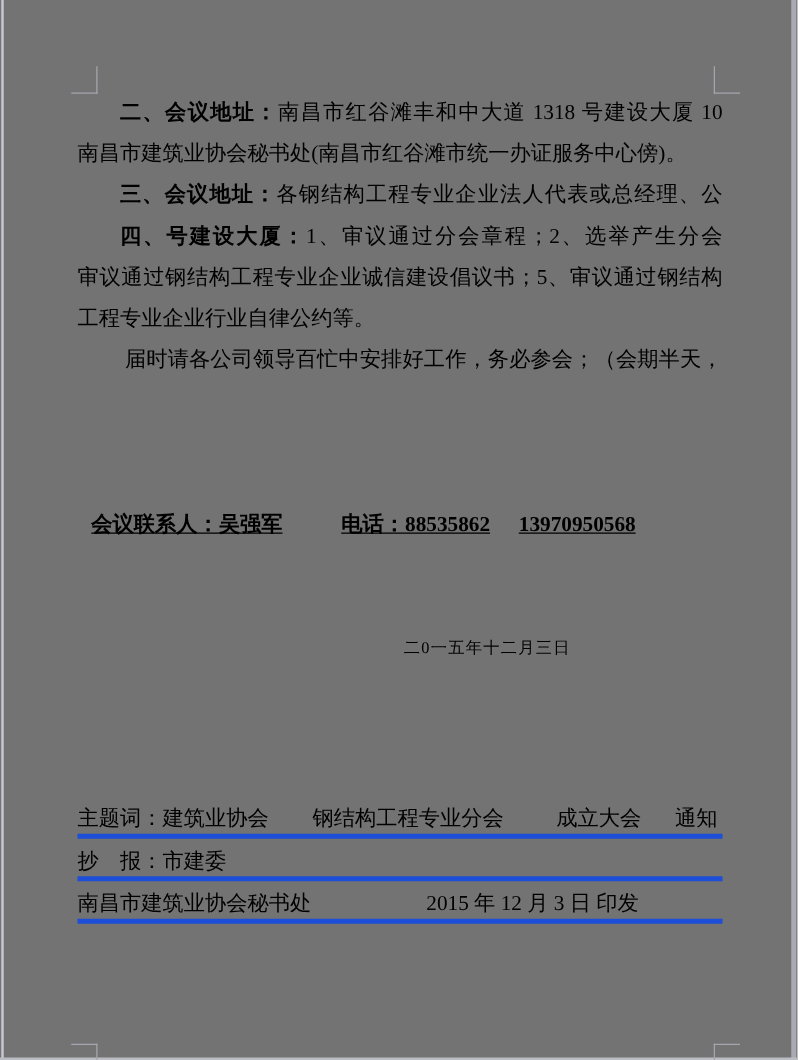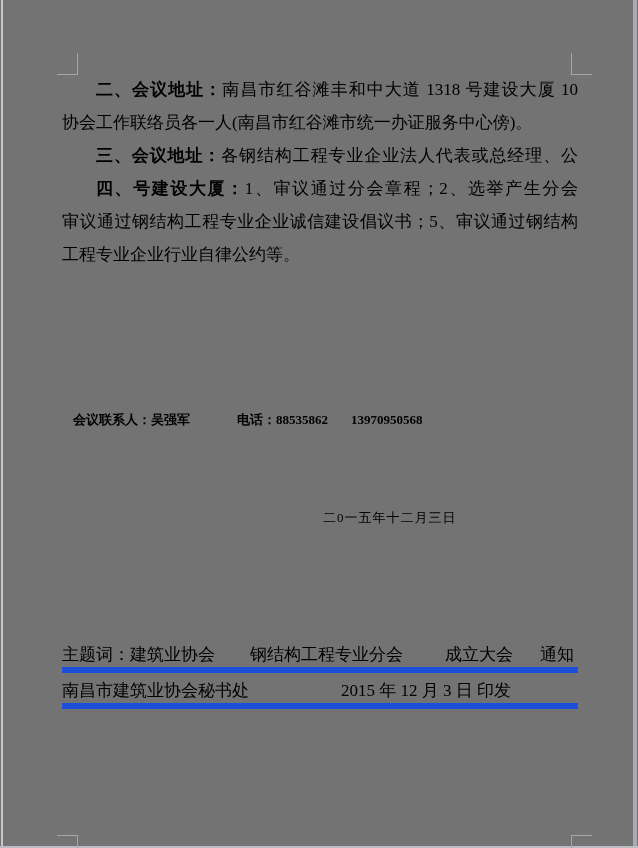--- a/index.html
+++ b/index.html
@@ -33,36 +33,36 @@
     text-align:justify;text-align-last:justify;
     overflow:hidden;height:33px;
   }
   .line.indent{padding-left:34px;}
   .line.note{margin-left:11px;}
   .line.note-first{margin-left:11px;padding-left:27px;}
   .head{font-weight:bold;}
 
   .contact-line{
     position:absolute;left:73px;top:403px;width:505px;
-    height:33px;line-height:33px;font-size:13px;font-weight:bold;white-space:nowrap;
+    height:33px;line-height:33px;font-size:17px;font-weight:bold;white-space:nowrap;text-decoration:underline;
   }
   .contact-line .phone-label{margin-left:47px;}
   .contact-line .phone2{margin-left:23px;}
 
   .date-line{
     position:absolute;left:323px;top:506px;
     font-size:13px;line-height:24px;letter-spacing:1px;white-space:nowrap;
   }
 
   
   .footer-block{position:absolute;left:62px;top:637px;width:516px;}
   .footer-row{
     padding-top:6px;height:24px;line-height:24px;
     font-size:17px;white-space:nowrap;
-    border-bottom:6px solid #1d4ed8;
+    border-bottom:4px solid #1d4ed8;
   }
   .footer-row .t2{margin-left:35px;}
   .footer-row .t3{margin-left:42px;}
   .footer-row .t4{margin-left:27px;}
   .footer-row .issue-date{margin-left:92px;}
 </style>
 </head>
 <body>
 
 <div class="page">
@@ -71,35 +71,39 @@
   <div class="edge-right"></div>
   <div class="edge-bottom"></div>
 
   <div class="mark mark-tl"></div>
   <div class="mark mark-tr"></div>
   <div class="mark mark-bl"></div>
   <div class="mark mark-br"></div>
 
   <div class="body-block">
       <div class="line indent stretch"><span class="head">二、会议地址：</span>南昌市红谷滩丰和中大道 1318 号建设大厦 10</div>
-      <div class="line">协会工作联络员各一人(南昌市红谷滩市统一办证服务中心傍)。</div>
+      <div class="line">南昌市建筑业协会秘书处(南昌市红谷滩市统一办证服务中心傍)。</div>
       <div class="line indent stretch"><span class="head">三、会议地址：</span>各钢结构工程专业企业法人代表或总经理、公</div>
       <div class="line indent stretch"><span class="head">四、号建设大厦：</span>1、审议通过分会章程；2、选举产生分会</div>
       <div class="line stretch">审议通过钢结构工程专业企业诚信建设倡议书；5、审议通过钢结构</div>
       <div class="line">工程专业企业行业自律公约等。</div>
+      <div class="line stretch note-first">届时请各公司领导百忙中安排好工作，务必参会；（会期半天，</div>
     </div>
 
   <div class="contact-line">
     <span>会议联系人：</span><span>吴强军</span><span class="phone-label">电话：</span><span>88535862</span><span class="phone2">13970950568</span>
   </div>
 
   <div class="date-line">二0一五年十二月三日</div>
 
   <div class="footer-block">
     <div class="footer-row">
       <span>主题词：</span><span id="subject-terms"><span>建筑业协会</span><span class="t2">钢结构工程专业分会</span><span class="t3">成立大会</span><span class="t4">通知</span></span>
     </div>
     <div class="footer-row">
+      <span>抄　报：</span><span>市建委</span>
+    </div>
+    <div class="footer-row">
       <span>南昌市建筑业协会秘书处</span><span class="issue-date">2015 年 12 月 3 日  印发</span>
     </div>
   </div>
 
 </div>
 
 </body></html>

